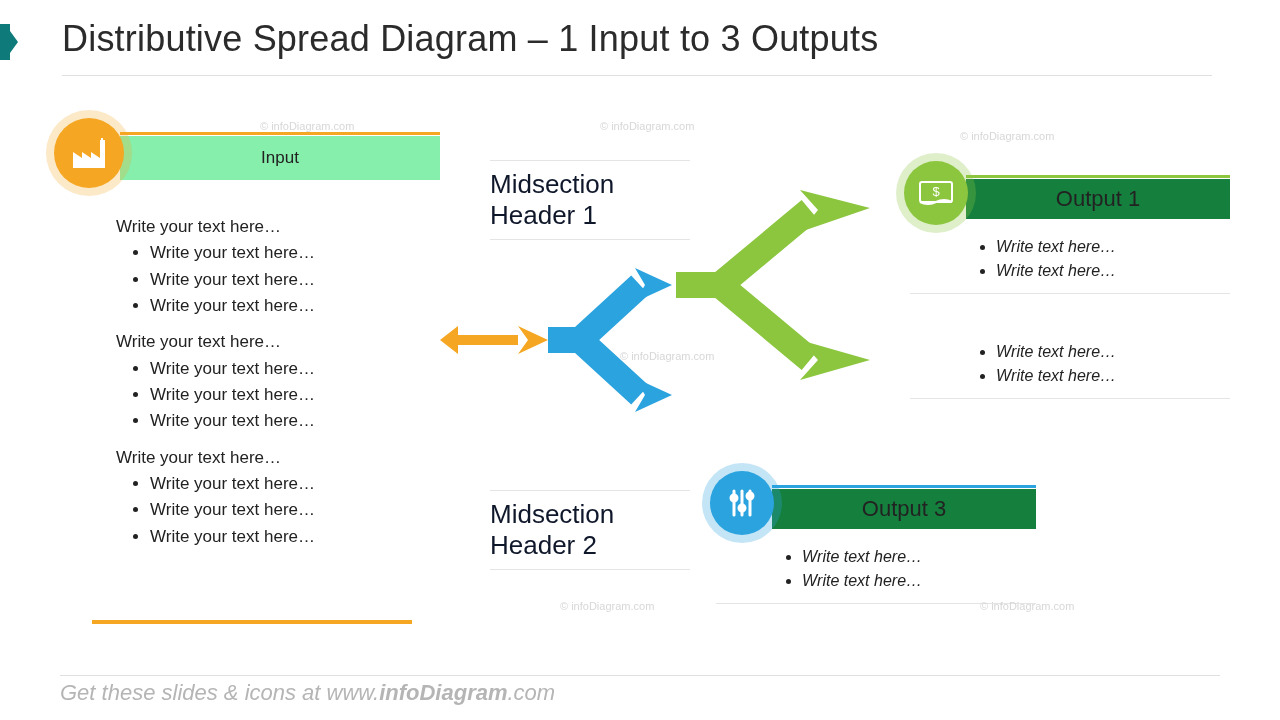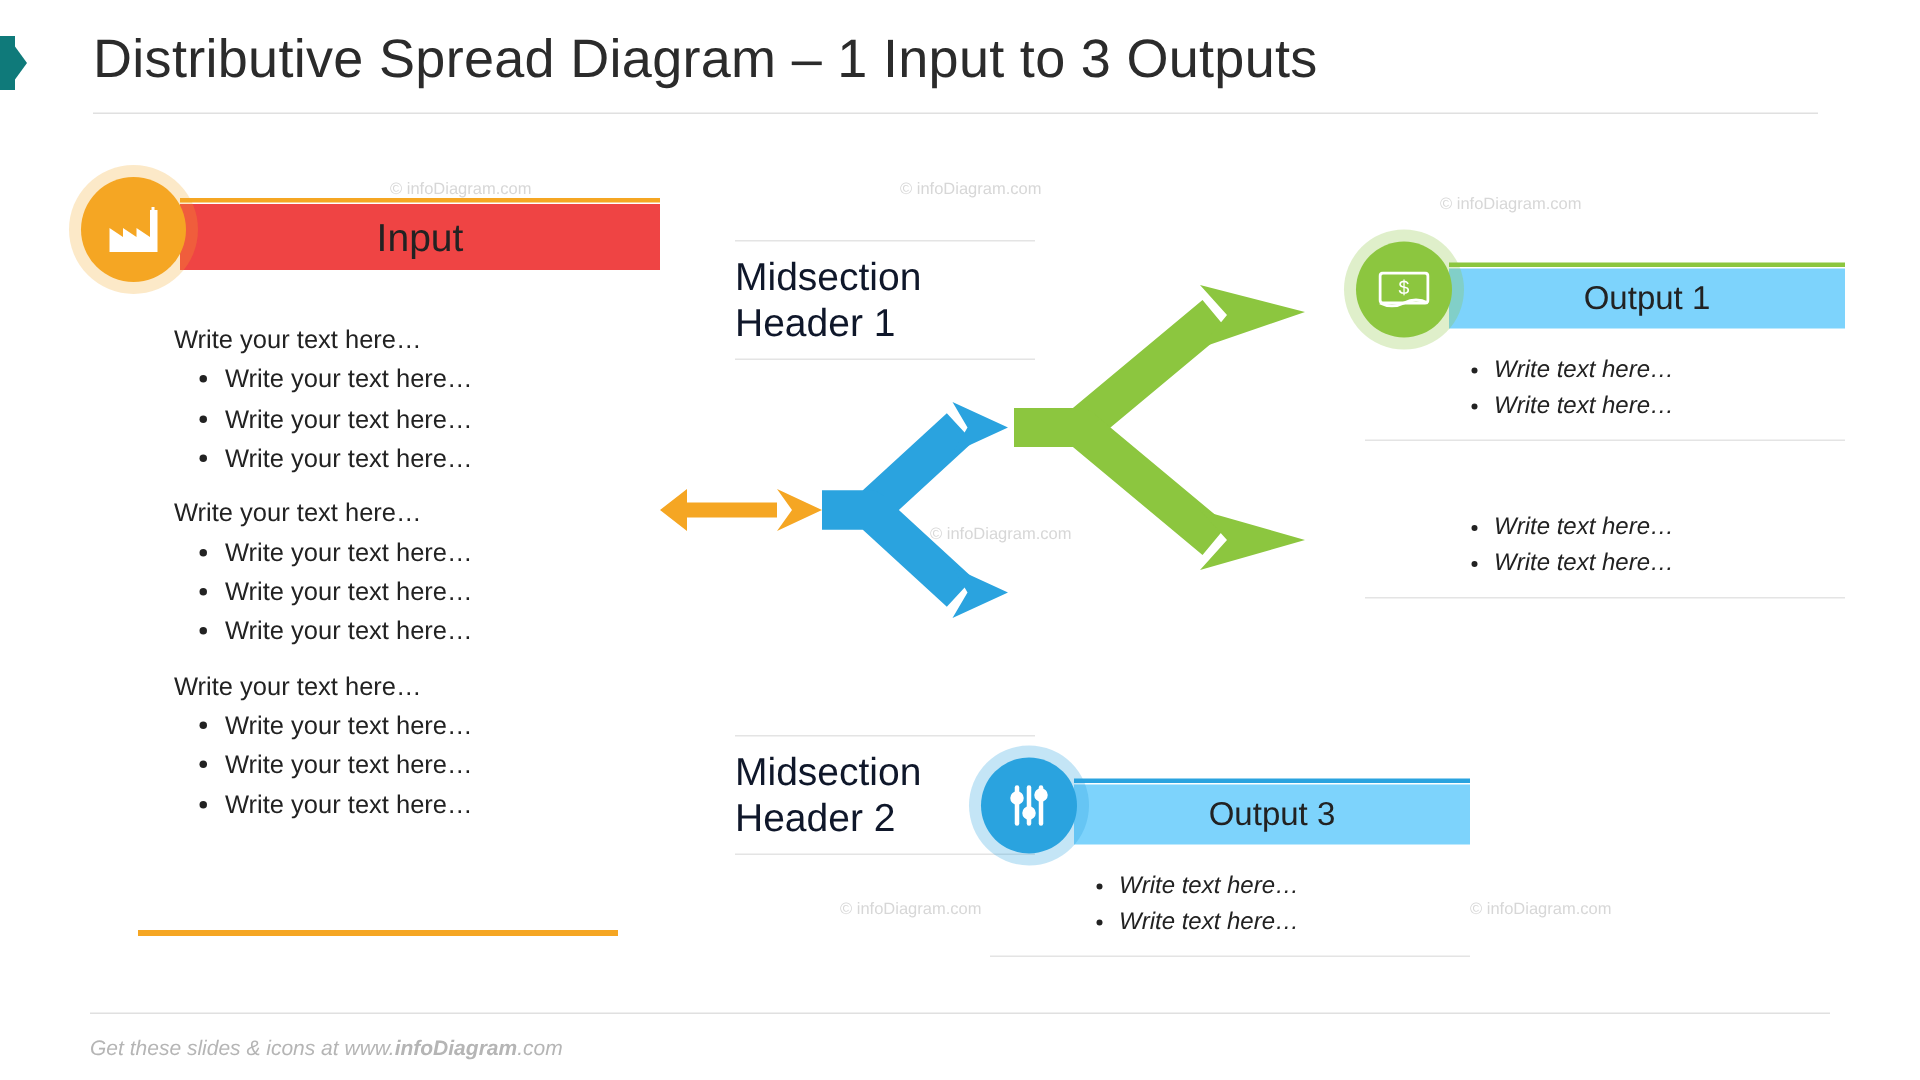--- a/index.html
+++ b/index.html
@@ -11,58 +11,58 @@
   .title { position:absolute; left:62px; top:18px; font-size:36px; font-weight:300; letter-spacing:0.2px; color:#2b2b2b; }
   .title-underline { position:absolute; left:62px; top:75px; width:1150px; height:1px; background:#e0e0e0; }
 
   
   .input-block { position:absolute; left:60px; top:130px; width:380px; }
   .input-head { position:relative; height:58px; }
   .circ { position:absolute; width:70px; height:70px; border-radius:50%; display:flex; align-items:center; justify-content:center; }
   .circ.orange { background:#f5a623; box-shadow:0 0 0 8px rgba(245,166,35,0.25); left:-6px; top:-12px; }
   .circ svg { fill:#fff; }
   .head-bar { position:absolute; left:60px; right:0; top:2px; height:3px; background:#f5a623; }
-  .head-label { position:absolute; left:60px; right:0; top:6px; height:44px; background:#ef4444; display:flex; align-items:center; justify-content:center; font-size:26px; font-weight:400; }
+  .head-label { position:absolute; left:60px; right:0; top:6px; height:44px; background:#86efac; display:flex; align-items:center; justify-content:center; font-size:17px; font-weight:400; }
   .input-body { margin-top:26px; margin-left:56px; font-size:17px; line-height:1.55; }
   .input-body p { margin-top:10px; }
   .input-body ul { list-style:disc; margin-left:34px; }
   .input-rule-bottom { position:absolute; left:92px; top:620px; width:320px; height:4px; background:#f5a623; }
 
   
   .mid-label { position:absolute; font-size:26px; color:#0f172a; font-weight:400; line-height:1.2; }
   .mid1 { left:490px; top:160px; width:200px; border-top:1px solid #e4e4e4; padding-top:8px; }
   .mid1::after { content:""; display:block; height:1px; background:#e4e4e4; margin-top:8px; width:100%; }
   .mid2 { left:490px; top:490px; width:200px; border-top:1px solid #e4e4e4; padding-top:8px; }
   .mid2::after { content:""; display:block; height:1px; background:#e4e4e4; margin-top:8px; width:100%; }
 
   
   .out { position:absolute; width:320px; }
   .out .o-head { position:relative; height:50px; }
   .out .o-bar { position:absolute; left:56px; right:0; top:0; height:3px; }
-  .out .o-label { position:absolute; left:56px; right:0; top:4px; height:40px; background:#7dd3fc; display:flex; align-items:center; justify-content:center; font-size:22px; }
+  .out .o-label { position:absolute; left:56px; right:0; top:4px; height:40px; background:#15803d; display:flex; align-items:center; justify-content:center; font-size:22px; }
   .out .o-circ { position:absolute; left:-6px; top:-14px; width:64px; height:64px; border-radius:50%; display:flex; align-items:center; justify-content:center; }
   .out ul { margin-top:10px; margin-left:86px; font-size:16px; line-height:1.5; list-style:disc;font-style:italic; }
   .out .o-rule-after { margin-top:10px; height:1px; background:#e4e4e4; margin-left:0; }
 
   .out1 { left:910px; top:175px; }
   .out1 .o-bar { background:#8cc63f; }
   .out1 .o-circ { background:#8cc63f; box-shadow:0 0 0 8px rgba(140,198,63,0.28); }
   .out2 { left:910px; top:330px; }
   .out2 .o-bar { background:#8cc63f; }
   .out2 .o-circ { background:#8cc63f; box-shadow:0 0 0 8px rgba(140,198,63,0.28); }
-  .out3 { left:660px; top:485px;margin-top:34px; }
+  .out3 { left:716px; top:485px; }
   .out3 .o-bar { background:#2aa3df; }
   .out3 .o-circ { background:#2aa3df; box-shadow:0 0 0 8px rgba(42,163,223,0.28); }
 
   
   .flow { position:absolute; left:440px; top:170px; width:470px; height:340px; }
 
   
   .footer-line { position:absolute; left:60px; right:60px; bottom:44px; height:1px; background:#e0e0e0; }
-  .footer { position:absolute; left:60px; bottom:14px; font-size:14px; color:#b5b5b5; font-style:italic; font-weight:300; }
+  .footer { position:absolute; left:60px; bottom:14px; font-size:22px; color:#b5b5b5; font-style:italic; font-weight:300; }
   .footer b { font-weight:600; font-style:italic; }
 
   .wm { position:absolute; font-size:11px; color:#d7d7d7; transform:rotate(0deg); pointer-events:none; }
 </style>
 </head>
 <body>
 
 <div class="slide">
 
   <div class="accent-left"></div>

